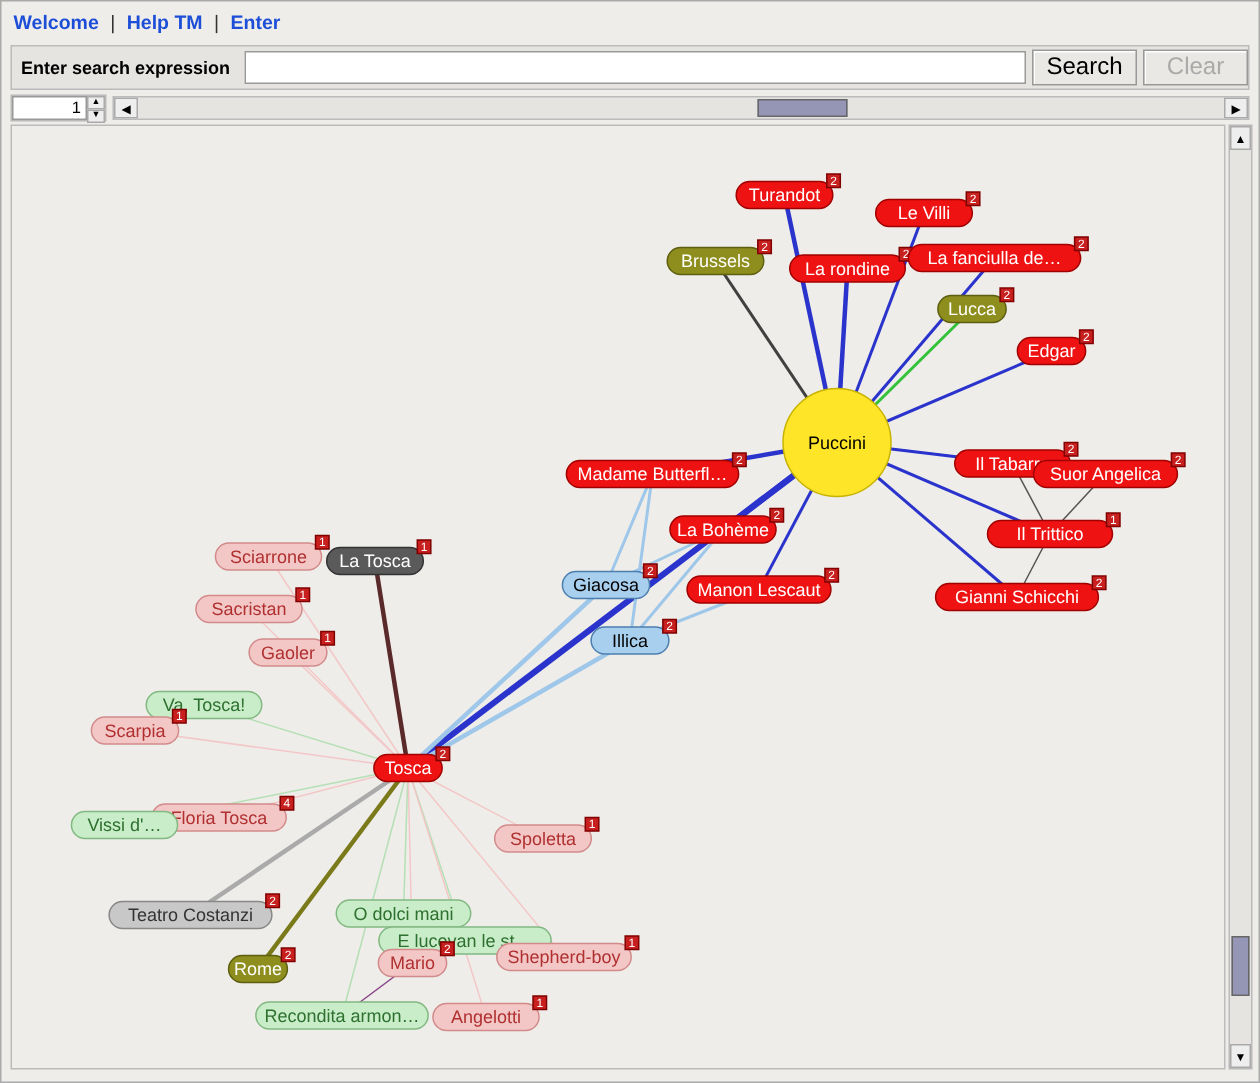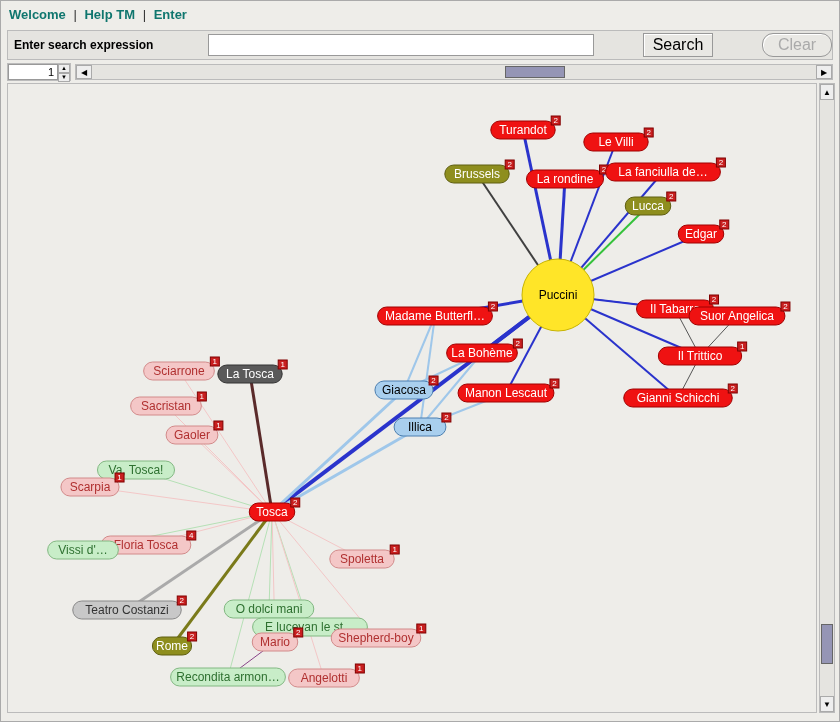--- a/index.html
+++ b/index.html
@@ -19,32 +19,31 @@
     background: #eeede9;
     border: 1px solid #aaa;
     position: relative;
   }
   .topbar {
     padding: 6px 8px 4px 8px;
     font-size: 13px;
     font-weight: bold;
   }
   .topbar a {
-    color: #0f766e;
+    color: #1d4ed8;
     text-decoration: none;
   }
   .topbar .sep { color: #333; font-weight: normal; padding: 0 4px; }
   .search-row {
     display: flex;
     align-items: center;
     background: #e5e4e0;
     border: 1px solid #bbb;
     margin: 4px 6px 0 6px;
     height: 30px;
-    gap: 45px;
   }
   .search-label {
     font-weight: bold;
     font-size: 12px;
     padding: 0 10px 0 6px;
     white-space: nowrap;
   }
   .search-input {
     flex: 1;
     height: 22px;
@@ -57,21 +56,21 @@
   .btn {
     height: 24px;
     margin-left: 4px;
     min-width: 70px;
     background: #e9e8e4;
     border: 1px solid #999;
     font-size: 16px;
     cursor: pointer;
     box-shadow: inset 1px 1px 0 #fff;
   }
-  .btn.disabled { color: #aaa; cursor: default; border-radius: 11px; }
+  .btn.disabled { color: #aaa; cursor: default; }
   .second-row {
     display: flex;
     align-items: center;
     margin: 2px 6px 0 6px;
     height: 20px;
   }
   .spinner {
     width: 64px;
     height: 18px;
     display: flex;

